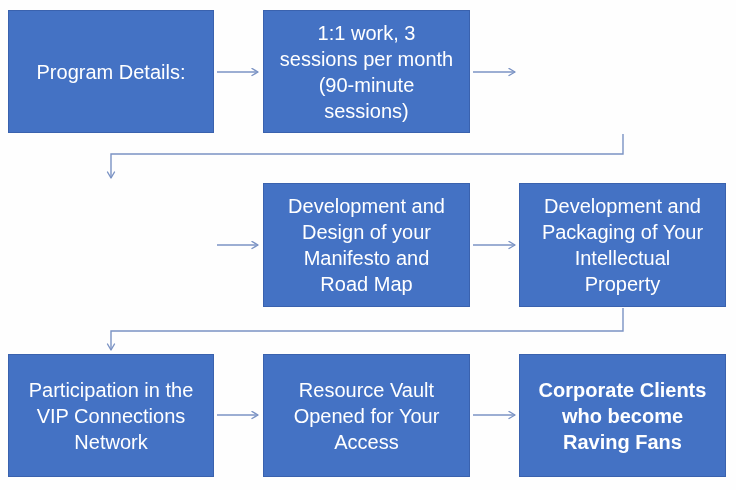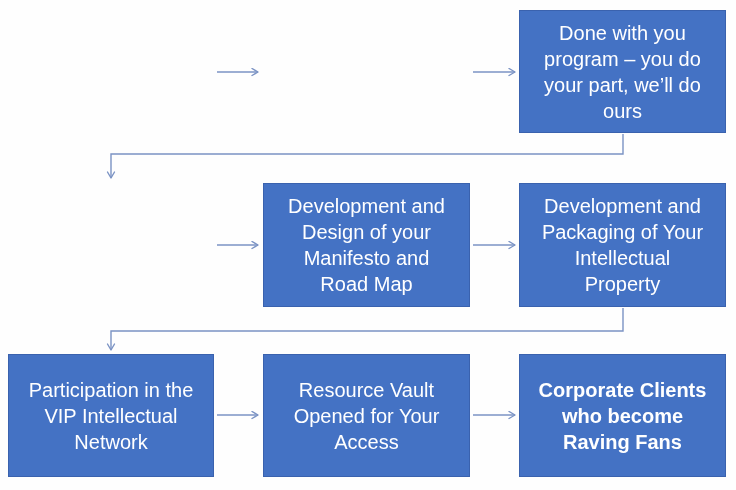--- a/index.html
+++ b/index.html
@@ -83,43 +83,46 @@
 
     <path class="conn" d="M217,245 H258" marker-end="url(#arrowhead)"></path>
     <path class="conn" d="M473,245 H515" marker-end="url(#arrowhead)"></path>
 
     <path class="conn" d="M623,308 V331 H111 V350" marker-end="url(#arrowhead)"></path>
 
     <path class="conn" d="M217,415 H258" marker-end="url(#arrowhead)"></path>
     <path class="conn" d="M473,415 H515" marker-end="url(#arrowhead)"></path>
   </svg>
 
-  <div class="box r0 c2">
-    <span class="box-text">Done with you
-program – you do
-your part, we’ll do
-ours</span>
+  <div class="box r0 c0">
+    <span class="box-text">Program Details:</span>
+  </div>
+  <div class="box r0 c1">
+    <span class="box-text">1:1 work, 3
+sessions per month
+(90-minute
+sessions)</span>
   </div>
 
   <div class="box r1 c1">
     <span class="box-text">Development and
 Design of your
 Manifesto and
 Road Map</span>
   </div>
   <div class="box r1 c2">
     <span class="box-text">Development and
 Packaging of Your
 Intellectual
 Property</span>
   </div>
 
   <div class="box r2 c0">
     <span class="box-text">Participation in the
-VIP Intellectual
+VIP Connections
 Network</span>
   </div>
   <div class="box r2 c2 bold">
     <span class="box-text">Corporate Clients
 who become
 Raving Fans</span>
   </div>
   <div class="box r2 c1">
     <span class="box-text">Resource Vault
 Opened for Your

